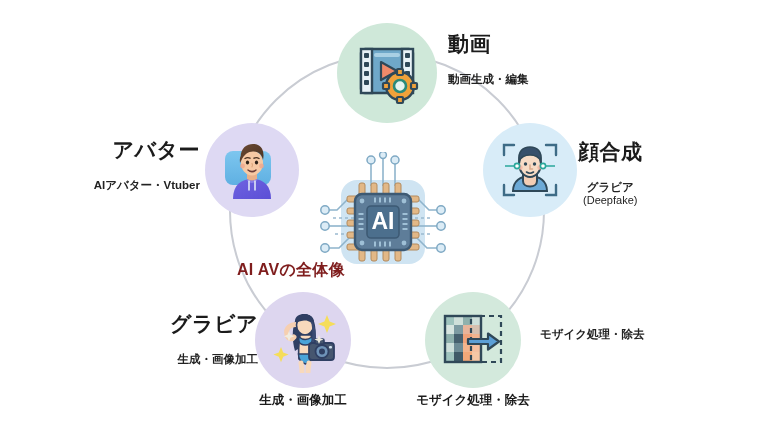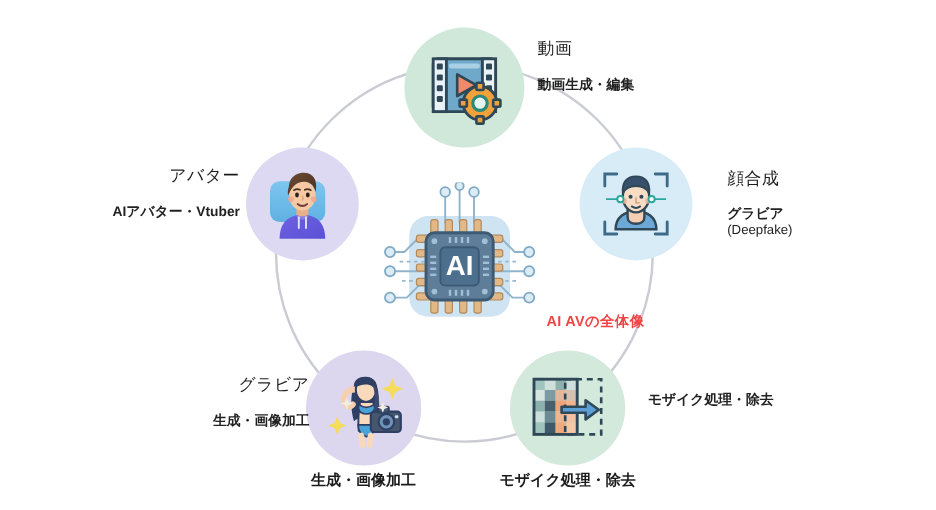--- a/index.html
+++ b/index.html
@@ -14,29 +14,29 @@
   svg.ring{position:absolute;left:0;top:0;width:780px;height:425px;}
 
   
   .node-circle{
     position:absolute;border-radius:50%;
     display:flex;align-items:center;justify-content:center;
   }
 
   
   .lbl{position:absolute;line-height:1.18;color:#1b1b1b;}
-  .lbl .t{font-size:14px;font-weight:normal;letter-spacing:.5px;}
+  .lbl .t{font-size:21px;font-weight:bold;letter-spacing:.5px;}
   .lbl .s{font-size:11.5px;font-weight:bold;color:#222;margin-top:16px;}
   .lbl.r{text-align:right;}
   .lbl.l{text-align:left;}
   .cap{position:absolute;font-size:12.5px;font-weight:bold;color:#1b1b1b;text-align:center;}
 
   .center-title{
-    position:absolute;text-align:right;width:300px;
-    font-size:12px;font-weight:bold;color:#ef4444;letter-spacing:.3px;
+    position:absolute;text-align:left;width:300px;
+    font-size:16px;font-weight:bold;color:#7f1d1d;letter-spacing:.3px;
   }
 
   
   .chip-wrap{position:absolute;}
   .chip-bg{
     position:absolute;left:28px;top:28px;width:84px;height:84px;
     background:#cfe4f2;border-radius:16px;
   }
 </style>
 </head>
@@ -192,21 +192,21 @@
           <path d="M47 6 H57 V16"></path>
         <path d="M57 46 V56 H47"></path>
           <path d="M15 56 H5 V46"></path>
       </g>
 
       <path d="M6 27 H18 M44 27 H56" stroke="#2aa79b" stroke-width="1.4"></path>
       <circle cx="18" cy="27" r="2.6" fill="#ffffff" stroke="#2aa79b" stroke-width="1.6"></circle>
       <circle cx="44" cy="27" r="2.6" fill="#ffffff" stroke="#2aa79b" stroke-width="1.6"></circle>
     </svg>
   </div>
-  <div class="lbl l" style="left:606px;top:140px;">
+  <div class="lbl l" style="left:578px;top:140px;text-align:center;">
     <div class="t">顔合成</div>
     <div class="s">グラビア</div>
     <div class="s" style="margin-top:0;font-weight:normal;font-size:11px;">(Deepfake)</div>
   </div>
 
   <div class="node-circle" style="left:425px;top:292px;width:96px;height:96px;background:#d3e9dc;">
     <svg width="64" height="60" viewBox="0 0 64 60">
       <g>
         <rect x="4" y="6" width="36" height="46" fill="#b9d4cc"></rect>
         <g>

